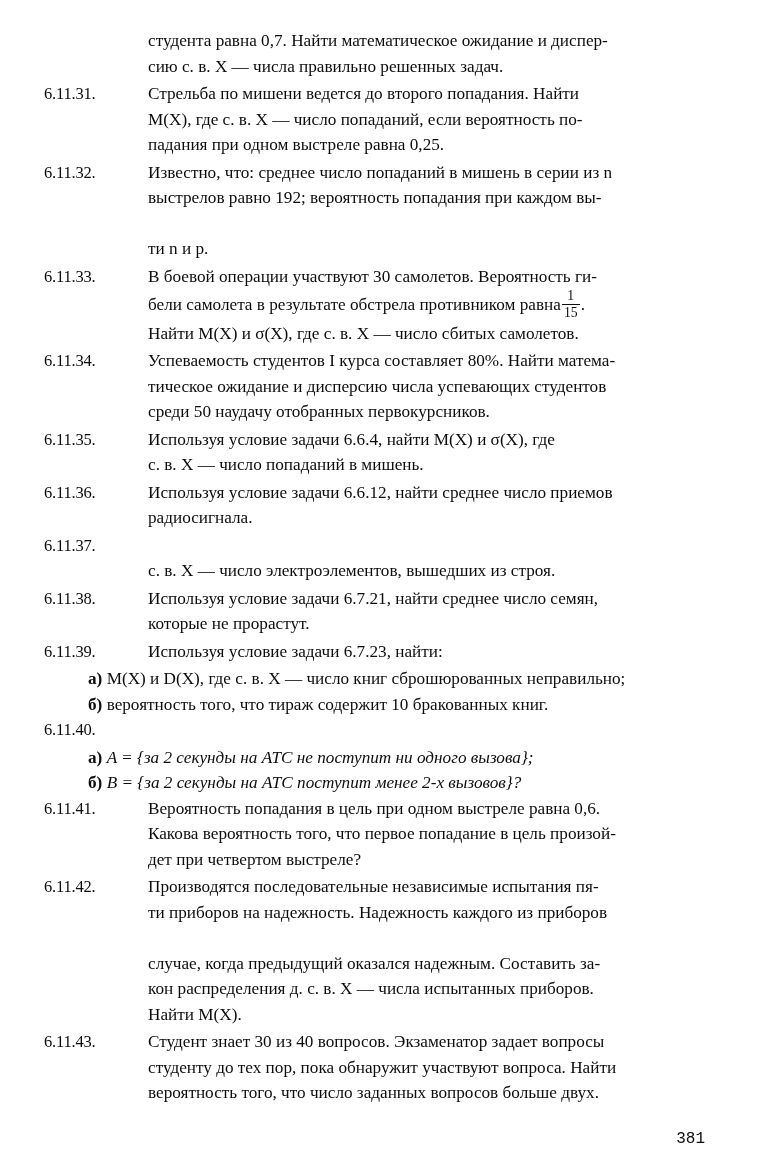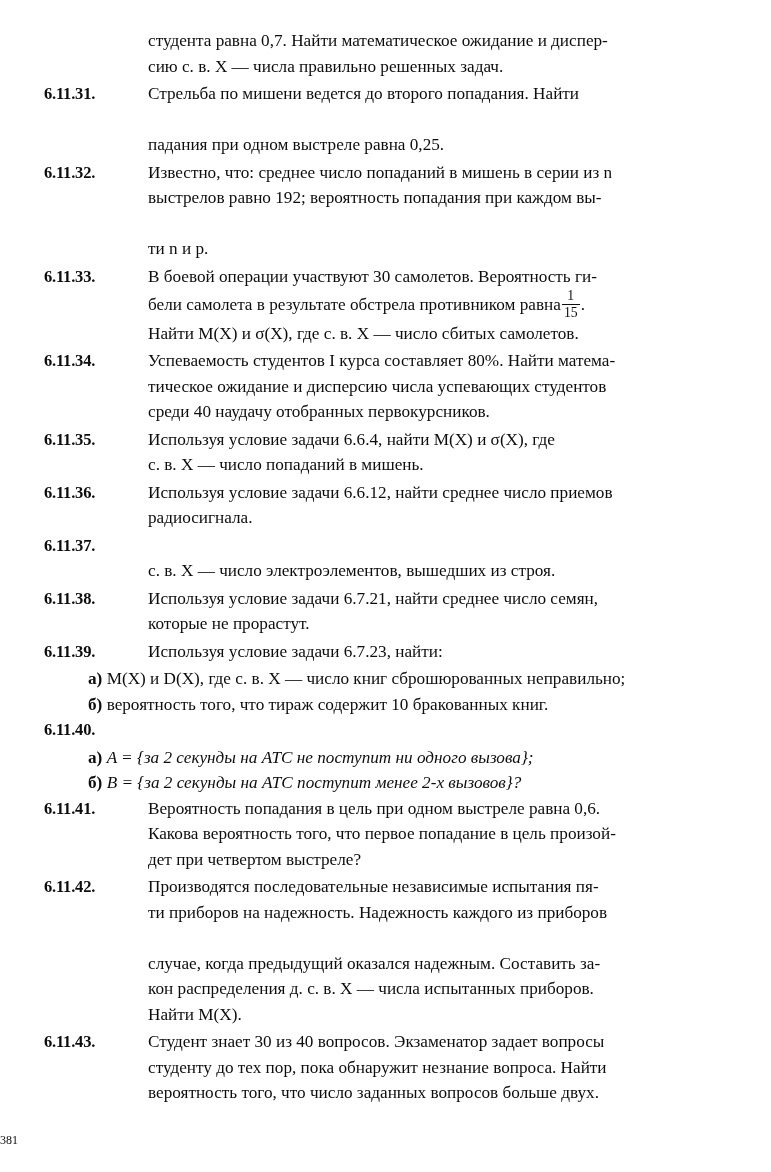--- a/index.html
+++ b/index.html
@@ -23,21 +23,21 @@
     position: relative;
   }
   .problem {
     display: flex;
     align-items: flex-start;
     margin-bottom: 2px;
   }
   .num {
     flex: 0 0 auto;
     width: 104px;
-    font-weight: bold;
+    font-weight: normal;
     font-size: 16.5px;
     line-height: 25.5px;
     text-align: left;
     padding-right: 6px;
     box-sizing: border-box;
     letter-spacing: -0.2px;
   }
   .body {
     flex: 1 1 auto;
     font-size: 17.2px;
@@ -77,23 +77,23 @@
   }
   .frac .bot {
     display: block;
     padding: 0 2px;
   }
   .pagenum {
     position: absolute;
     left: 0;
     right: 0;
     bottom: 24px;
-    text-align: left;
-    font-size: 12px;
-    font-family: Liberation Serif, serif;
+    text-align: right;
+    font-size: 16px;
+    font-family: Liberation Mono, monospace;
   }
   .topnote {
     margin-left: 104px;
     font-size: 17.2px;
     line-height: 25.5px;
     text-align: justify;
     margin-bottom: 2px;
   }
 </style>
 </head>
@@ -103,21 +103,21 @@
 
   <div class="topnote">
     <span>студента равна 0,7. Найти математическое ожидание и диспер-</span><br>
     <span>сию с. в. X — числа правильно решенных задач.</span>
   </div>
 
   <div class="problem">
     <div class="num">6.11.31.</div>
     <div class="body">
       <span>Стрельба по мишени ведется до второго попадания. Найти</span><br>
-      <br>
+      <span>M(X), где с. в. X — число попаданий, если вероятность по-</span><br>
       <span>падания при одном выстреле равна 0,25.</span>
     </div>
   </div>
 
   <div class="problem">
     <div class="num">6.11.32.</div>
     <div class="body">
       <span>Известно, что: среднее число попаданий в мишень в серии из n</span><br>
       <span>выстрелов равно 192; вероятность попадания при каждом вы-</span><br>
       <br>
@@ -132,21 +132,21 @@
       <span>бели самолета в результате обстрела противником равна</span><span class="frac"><span class="top">1</span><span class="bar"></span><span class="bot">15</span></span><span>.</span><br>
       <span>Найти M(X) и σ(X), где с. в. X — число сбитых самолетов.</span>
     </div>
   </div>
 
   <div class="problem">
     <div class="num">6.11.34.</div>
     <div class="body">
       <span>Успеваемость студентов I курса составляет 80%. Найти матема-</span><br>
       <span>тическое ожидание и дисперсию числа успевающих студентов</span><br>
-      <span>среди 40 наудачу отобранных первокурсников.</span>
+      <span>среди 50 наудачу отобранных первокурсников.</span>
     </div>
   </div>
 
   <div class="problem">
     <div class="num">6.11.35.</div>
     <div class="body">
       <span>Используя условие задачи 6.6.4, найти M(X) и σ(X), где</span><br>
       <span>с. в. X — число попаданий в мишень.</span>
     </div>
   </div>
@@ -220,20 +220,20 @@
       <span>случае, когда предыдущий оказался надежным. Составить за-</span><br>
       <span>кон распределения д. с. в. X — числа испытанных приборов.</span><br>
       <span>Найти M(X).</span>
     </div>
   </div>
 
   <div class="problem">
     <div class="num">6.11.43.</div>
     <div class="body">
       <span>Студент знает 30 из 40 вопросов. Экзаменатор задает вопросы</span><br>
-      <span>студенту до тех пор, пока обнаружит незнание вопроса. Найти</span><br>
+      <span>студенту до тех пор, пока обнаружит участвуют вопроса. Найти</span><br>
       <span>вероятность того, что число заданных вопросов больше двух.</span>
     </div>
   </div>
 
   <div class="pagenum">381</div>
 
 </div>
 
 </body></html>

